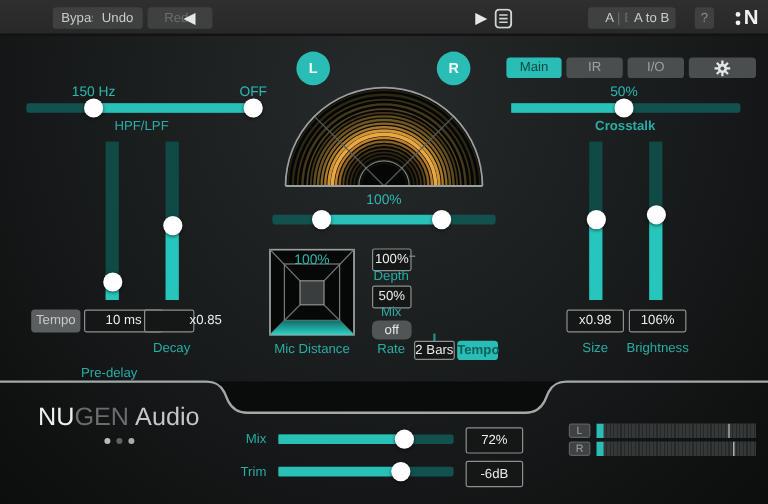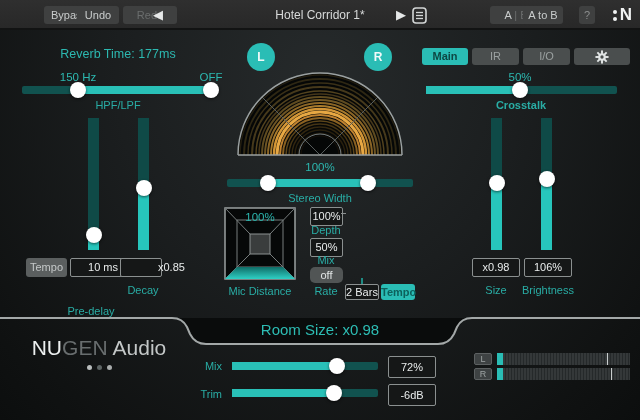--- a/index.html
+++ b/index.html
@@ -39,21 +39,21 @@
   .vbox { position:absolute; height:19px; background:#151717; border:1px solid #8b9090;
     border-radius:2px; color:#e9ecec; font-size:11px; line-height:17px; text-align:center; }
   .gbtn { position:absolute; height:19px; background:#5b5f5f; border-radius:3px;
     color:#c4c8c8; font-size:11px; line-height:19px; text-align:center; }
   .circle-solo { position:absolute; width:28px; height:28px; border-radius:50%;
     background:#2abdb5; color:#f2fafa; font-size:12px; font-weight:bold;
     text-align:center; line-height:28px; }
   
   .tab { position:absolute; top:48px; height:17px; border-radius:3px; font-size:11px;
     line-height:17px; text-align:center; background:#4a4e4e; color:#9ba1a1; }
-  .tab.active { background:#2abdb5; color:#0e4744; font-weight:bold; }
+  .tab.active { background:#2abdb5; color:#0e4744; font-weight:normal; }
   #tab-gear { position:absolute; top:48px; left:574px; width:56px; height:17px;
     border-radius:3px; background:#4a4e4e; display:flex; align-items:center; justify-content:center; }
   
   #micdist { position:absolute; left:224px; top:207px; width:72px; height:73px; }
   #micdist-value { position:absolute; left:224px; top:211px; width:72px; }
   
   #modgrid { position:absolute; left:345px; top:207px; width:84px; height:75px;
     background-color:#040606;
     background-image:
       repeating-linear-gradient(90deg,#16403d 0 1px, transparent 1px 16.6px),
@@ -96,41 +96,39 @@
 </head>
 <body>
 
 <div id="app">
 
   <div id="topbar">
     <div class="tbtn" style="left:44px; width:50px;">Bypass</div>
     <div class="tbtn" style="left:77px; width:42px;">Undo</div>
     <div class="tbtn disabled" style="left:123px; width:54px;">Redo</div>
     <div class="navarrow" style="left:153px;">◀</div>
-    <div id="preset-name">Hotel Corridor 1*</div>
     <div class="navarrow" style="left:396px;">▶</div>
     <svg class="abs" style="left:412px; top:7px;" width="15" height="17" viewBox="0 0 15 17">
       <rect x="1" y="1" width="13" height="15" rx="3" fill="none" stroke="#d2d5d5" stroke-width="1.6"></rect>
       <line x1="4" y1="5.5" x2="11" y2="5.5" stroke="#d2d5d5" stroke-width="1.3"></line>
       <line x1="4" y1="8.5" x2="11" y2="8.5" stroke="#d2d5d5" stroke-width="1.3"></line>
       <line x1="4" y1="11.5" x2="11" y2="11.5" stroke="#d2d5d5" stroke-width="1.3"></line>
     </svg>
     <div class="tbtn" style="left:490px; width:52px;"><span>A</span> <span class="ab-dim">| B</span></div>
     <div class="tbtn" style="left:523px; width:40px;">A to B</div>
     <div class="tbtn" style="left:579px; width:16px; color:#8b8d8d;">?</div>
     <div id="logo-n">
       <span class="dots">
           <i></i>
           <i></i>
         </span>
       <span class="nletter">N</span>
     </div>
   </div>
 
-  <div class="tvalue" style="left:38px; top:47px; width:160px; font-size:12.5px;">Reverb Time: 177ms</div>
 
   <div class="tvalue" style="left:53px; top:71px; width:50px;">150 Hz</div>
   <div class="tvalue" style="left:191px; top:71px; width:40px;">OFF</div>
   <div class="htrack" style="left:22px; top:86px; width:196px;">
     <div class="hfill" style="left: 28.5%; right: 3.5%;"></div>
     <div class="hthumb" style="left: 28.5%;"></div>
     <div class="hthumb" style="left: 96.5%;"></div>
   </div>
   <div class="tlabel" style="left:68px; top:99px; width:100px;">HPF/LPF</div>
 
@@ -183,21 +181,20 @@
       <line x1="3" y1="86" x2="167" y2="86" stroke="#9ba1a1" stroke-width="1.5"></line>
     </g>
   </svg>
 
   <div class="tvalue" style="left:290px; top:161px; width:60px;">100%</div>
   <div class="htrack" style="left:227px; top:179px; width:186px;">
     <div class="hfill" style="left: 22%; right: 24%;"></div>
     <div class="hthumb" style="left: 22%;"></div>
     <div class="hthumb" style="left: 76%;"></div>
   </div>
-  <div class="tlabel" style="left:270px; top:192px; width:100px;">Stereo Width</div>
 
   <svg id="micdist" viewBox="0 0 72 73">
     <rect x="1" y="1" width="70" height="71" fill="#060808" stroke="#9aa0a0" stroke-width="1.5"></rect>
     <line x1="1" y1="1" x2="26" y2="27" stroke="#767c7c" stroke-width="1"></line>
     <line x1="71" y1="1" x2="46" y2="27" stroke="#767c7c" stroke-width="1"></line>
     <line x1="1" y1="72" x2="26" y2="47" stroke="#767c7c" stroke-width="1"></line>
     <line x1="71" y1="72" x2="46" y2="47" stroke="#767c7c" stroke-width="1"></line>
     <rect x="13" y="13" width="46" height="47" fill="none" stroke="#767c7c" stroke-width="1"></rect>
     <rect x="26" y="27" width="20" height="20" fill="#3a3d3d" stroke="#8b9191" stroke-width="1"></rect>
     <defs>
@@ -259,21 +256,20 @@
   </div>
   <div class="vbox" style="left:472px; top:258px; width:48px;">x0.98</div>
   <div class="vbox" style="left:524px; top:258px; width:48px;">106%</div>
   <div class="tlabel" style="left:466px; top:284px; width:60px;">Size</div>
   <div class="tlabel" style="left:514px; top:284px; width:68px;">Brightness</div>
 
   <svg id="divider-svg" width="640" height="40" viewBox="0 0 640 40">
     <path d="M172,8 C180,8 184,11 187,17 L190,24 C193,30 198,34 206,34 L438,34 C446,34 451,30 454,24 L457,17 C460,11 464,8 472,8 Z" fill="#0a0c0c"></path>
     <path d="M0,8 H172 C180,8 184,11 187,17 L190,24 C193,30 198,34 206,34 L438,34 C446,34 451,30 454,24 L457,17 C460,11 464,8 472,8 H640" fill="none" stroke="#a3a8a8" stroke-width="2"></path>
   </svg>
-  <div id="room-title">Room Size: x0.98</div>
 
   <div id="brand">
     <div class="line1"><span class="nu">NU</span><span class="gen">GEN</span><span class="audio">Audio</span></div>
     <div class="dots">
         <i class="d1"></i>
         <i class="d2"></i>
         <i class="d3"></i>
       </div>
   </div>
 

